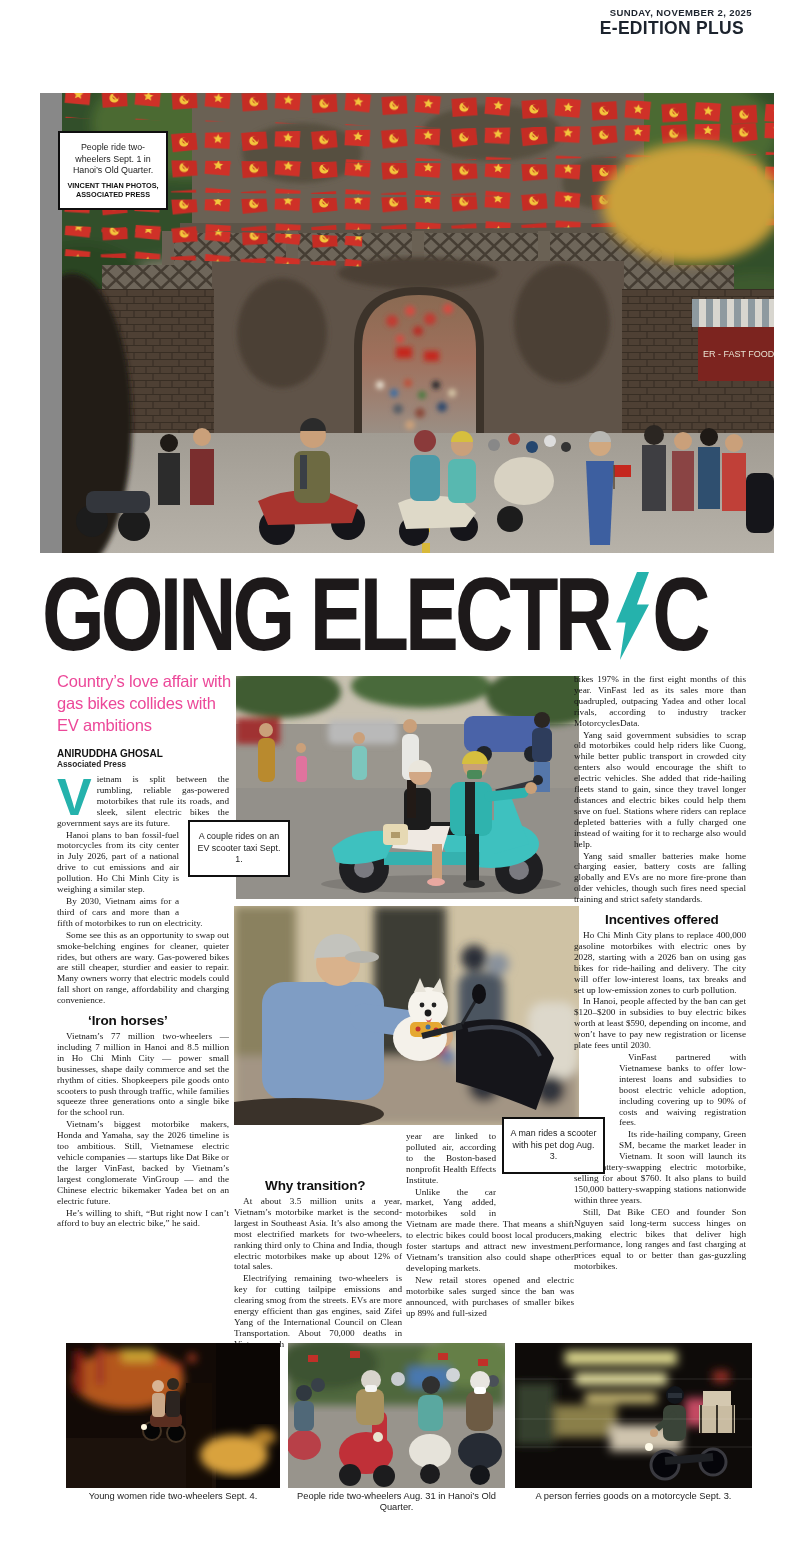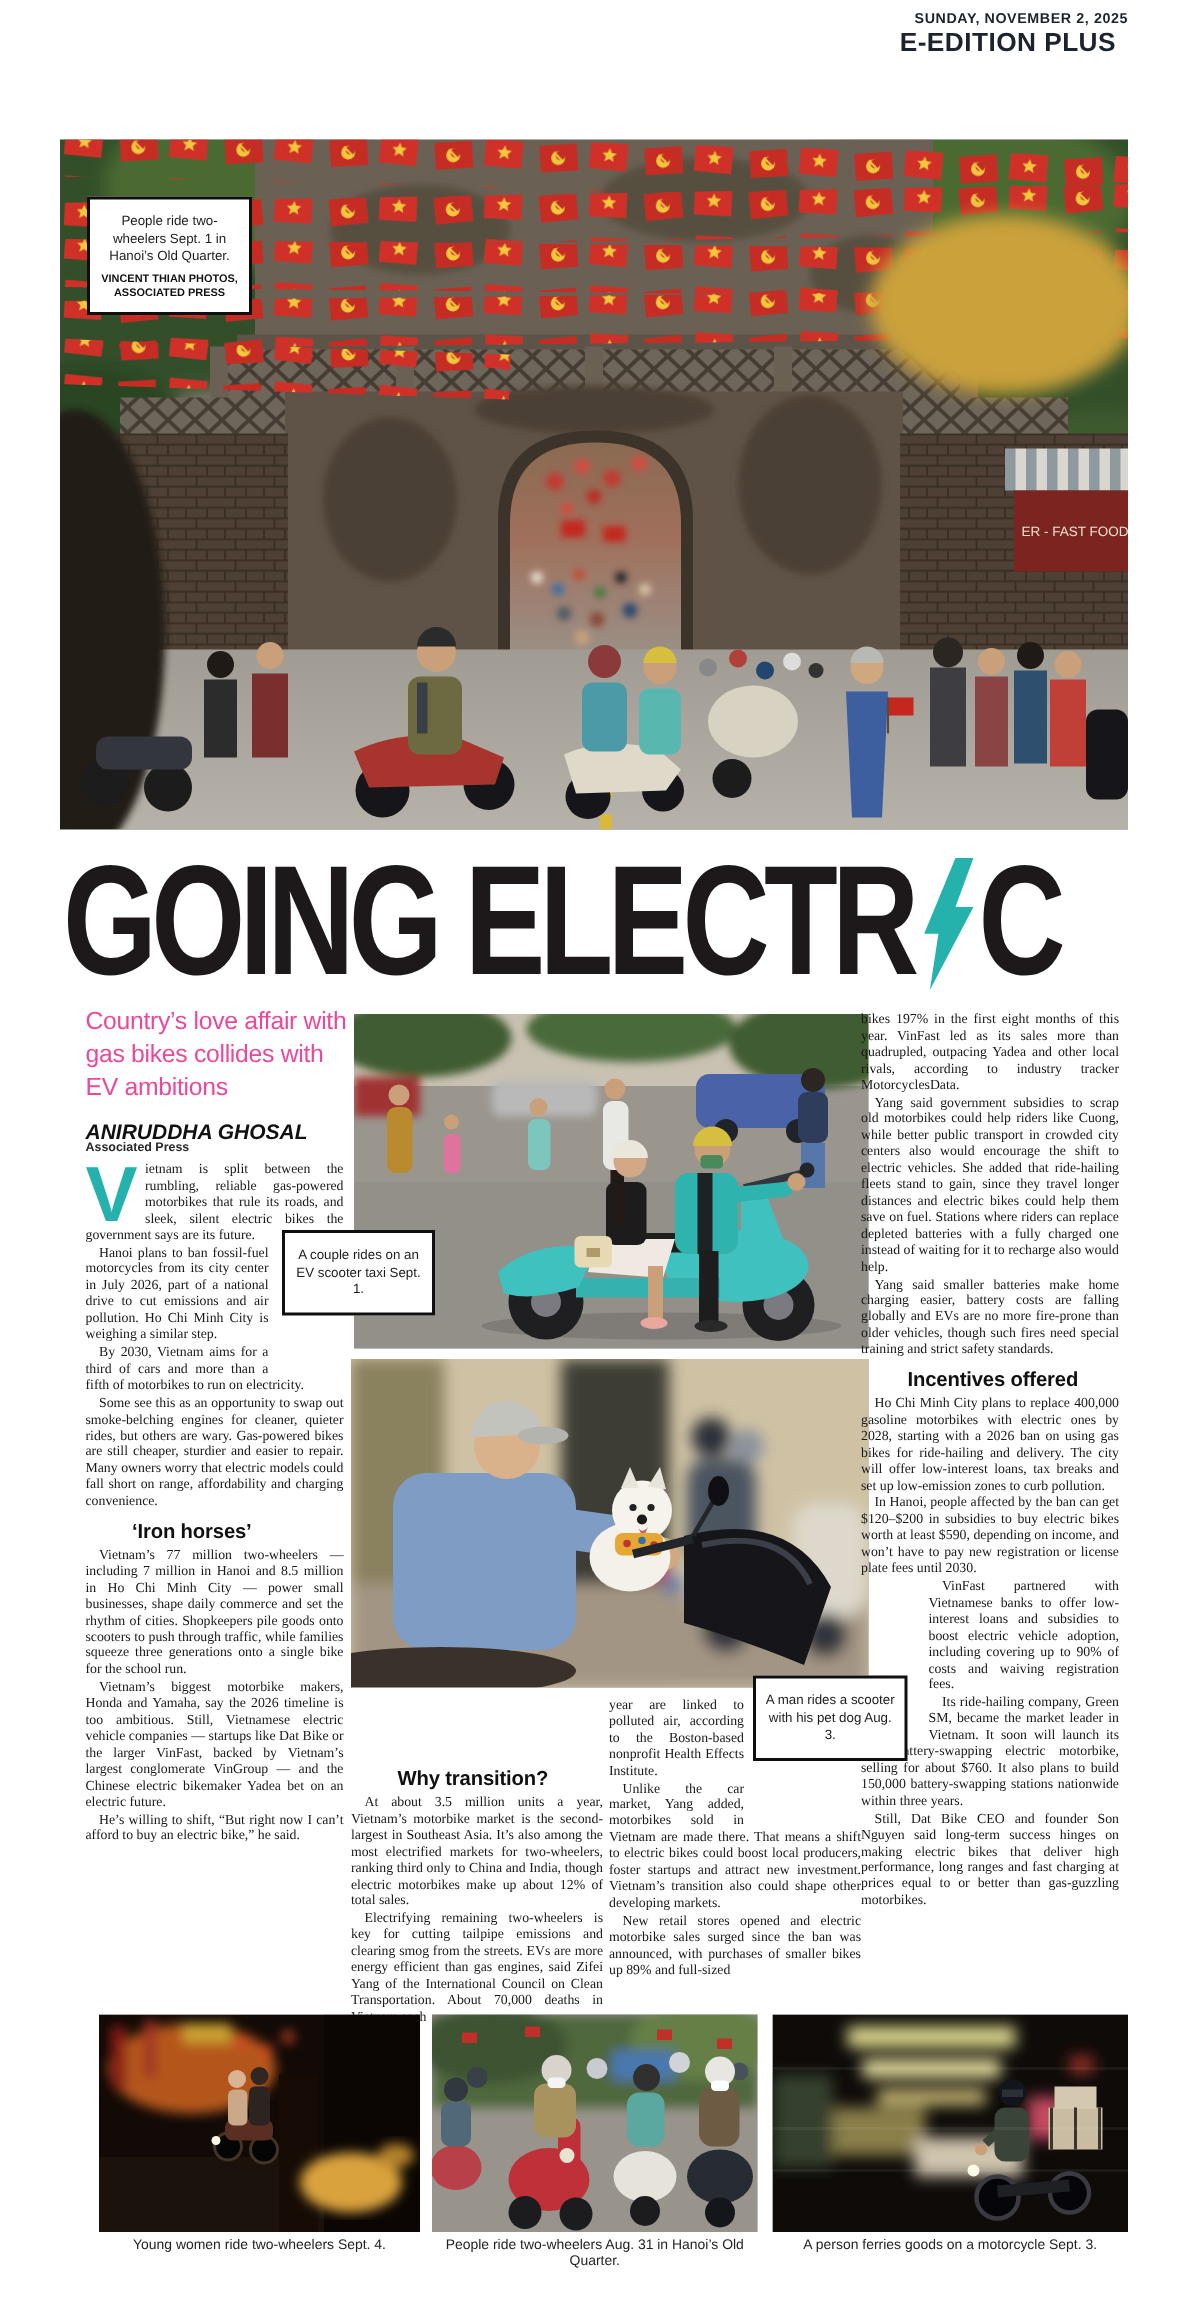--- a/index.html
+++ b/index.html
@@ -8,21 +8,21 @@
   
   .mast-date{position:absolute;right:40px;top:7px;font:700 9.5px "Liberation Sans",sans-serif;
              letter-spacing:.4px;color:#1c232d;}
   .mast-brand{position:absolute;right:48px;top:18px;font:800 17.5px "Liberation Sans",sans-serif;
               letter-spacing:.3px;color:#1c232d;}
   .kicker{position:absolute;left:0;right:0;top:66px;text-align:center;
           font:800 13px "Liberation Sans",sans-serif;letter-spacing:.9px;color:#111;}
   
   .photo{position:absolute;overflow:hidden;background:#888;}
   .photo svg{display:block;width:100%;height:100%;}
-  #hero{left:40px;top:93px;width:712px;height:460px;}
+  #hero{left:40px;top:93px;width:712px;height:460px;padding-left:22px;}
   #photo-couple{left:236px;top:676px;width:343px;height:223px;}
   #photo-dog{left:234px;top:906px;width:345px;height:219px;}
   #strip1{left:66px;top:1343px;width:214px;height:145px;}
   #strip2{left:288px;top:1343px;width:217px;height:145px;}
   #strip3{left:515px;top:1343px;width:237px;height:145px;}
   .stripcap{position:absolute;top:1491px;font:400 9.3px/11px "Liberation Sans",sans-serif;
             color:#222;text-align:center;}
   
   .capbox{position:absolute;background:#fff;border:2px solid #0f0f0f;text-align:center;
           font-family:"Liberation Sans",sans-serif;font-size:8.9px;line-height:11.5px;
@@ -34,21 +34,21 @@
   
   #headline{position:absolute;left:42px;top:562px;width:712px;height:106px;overflow:visible;}
   .hl{display:flex;align-items:center;white-space:nowrap;
       font:900 104px/1 "Liberation Sans",sans-serif;letter-spacing:-5px;color:#1d191a;
       transform:scaleX(.775);transform-origin:0 50%;}
   .hl .bolt{width:54px;height:88px;margin:4px -1px 0 3px;flex:0 0 auto;}
   
   .dek{position:absolute;left:57px;top:670px;width:174px;
        font:400 16.5px/22px "Liberation Sans",sans-serif;letter-spacing:-.2px;color:#ec4899;}
   .byline{position:absolute;left:57px;top:749px;width:172px;font-family:"Liberation Sans",sans-serif;}
-  .byl-author{font-weight:700;font-size:14px;line-height:10px;color:#111;font-style:italic;}
+  .byl-author{font-weight:700;font-size:10px;line-height:10px;color:#111;}
   .byl-org{font-weight:700;font-size:8.3px;line-height:10px;color:#272727;}
   .col{position:absolute;font-size:9.2px;line-height:10.9px;text-align:justify;}
   .col p{margin:0 0 1px 0;text-indent:9px;}
   .col p.noind{text-indent:0;}
   #col1{left:57px;top:774px;width:172px;height:560px;}
   #col2{left:234px;top:1131px;width:168px;height:202px;margin-top:40px;}
   #col3{left:406px;top:1131px;width:168px;height:202px;}
   #col4{left:574px;top:674px;width:172px;height:660px;}
   .col h3{font:700 13.5px "Liberation Sans",sans-serif;color:#101010;margin:7px 0 3px 0;
           letter-spacing:-.1px;text-align:left;padding-left:31px;}

